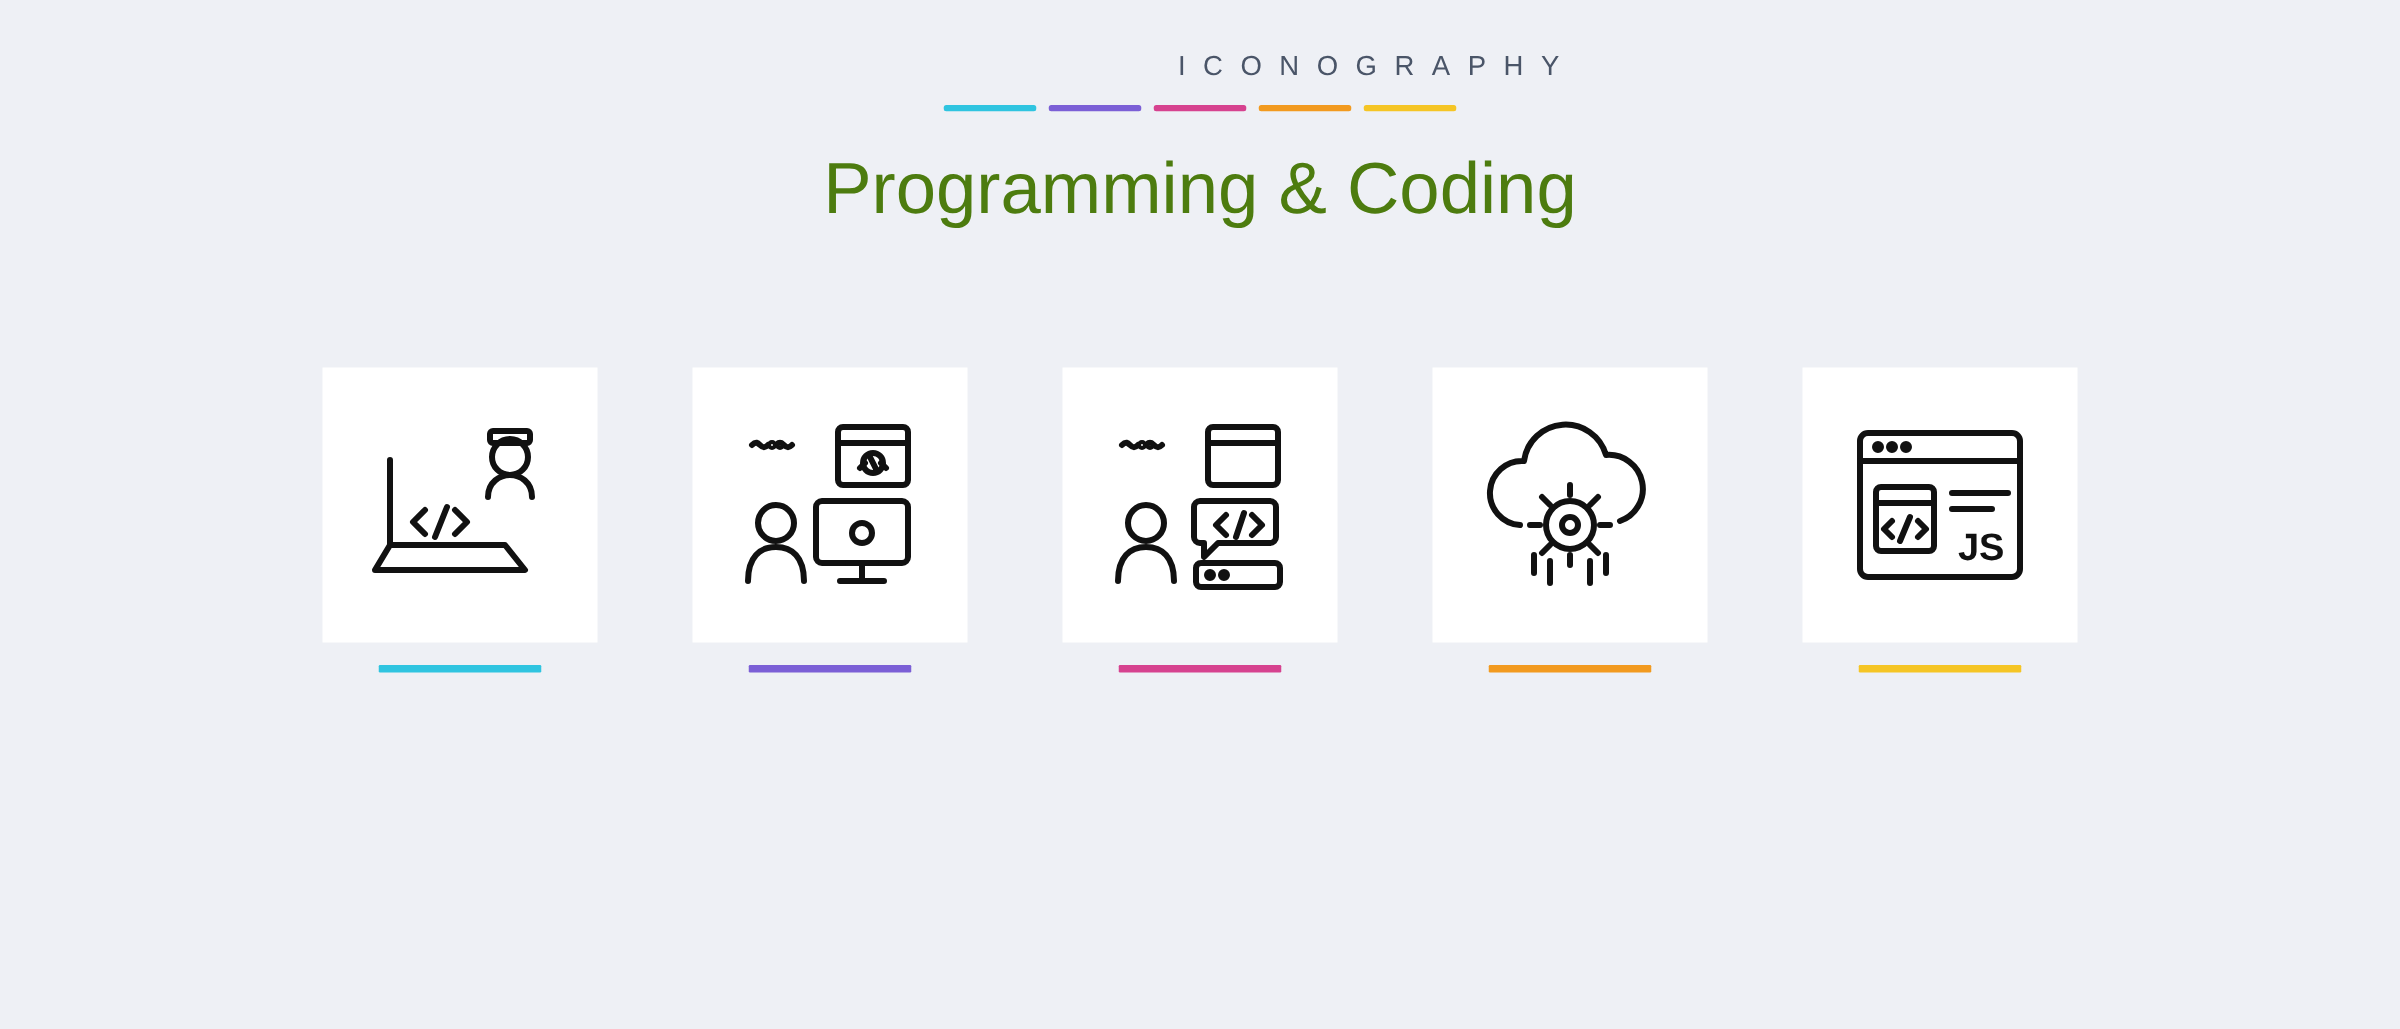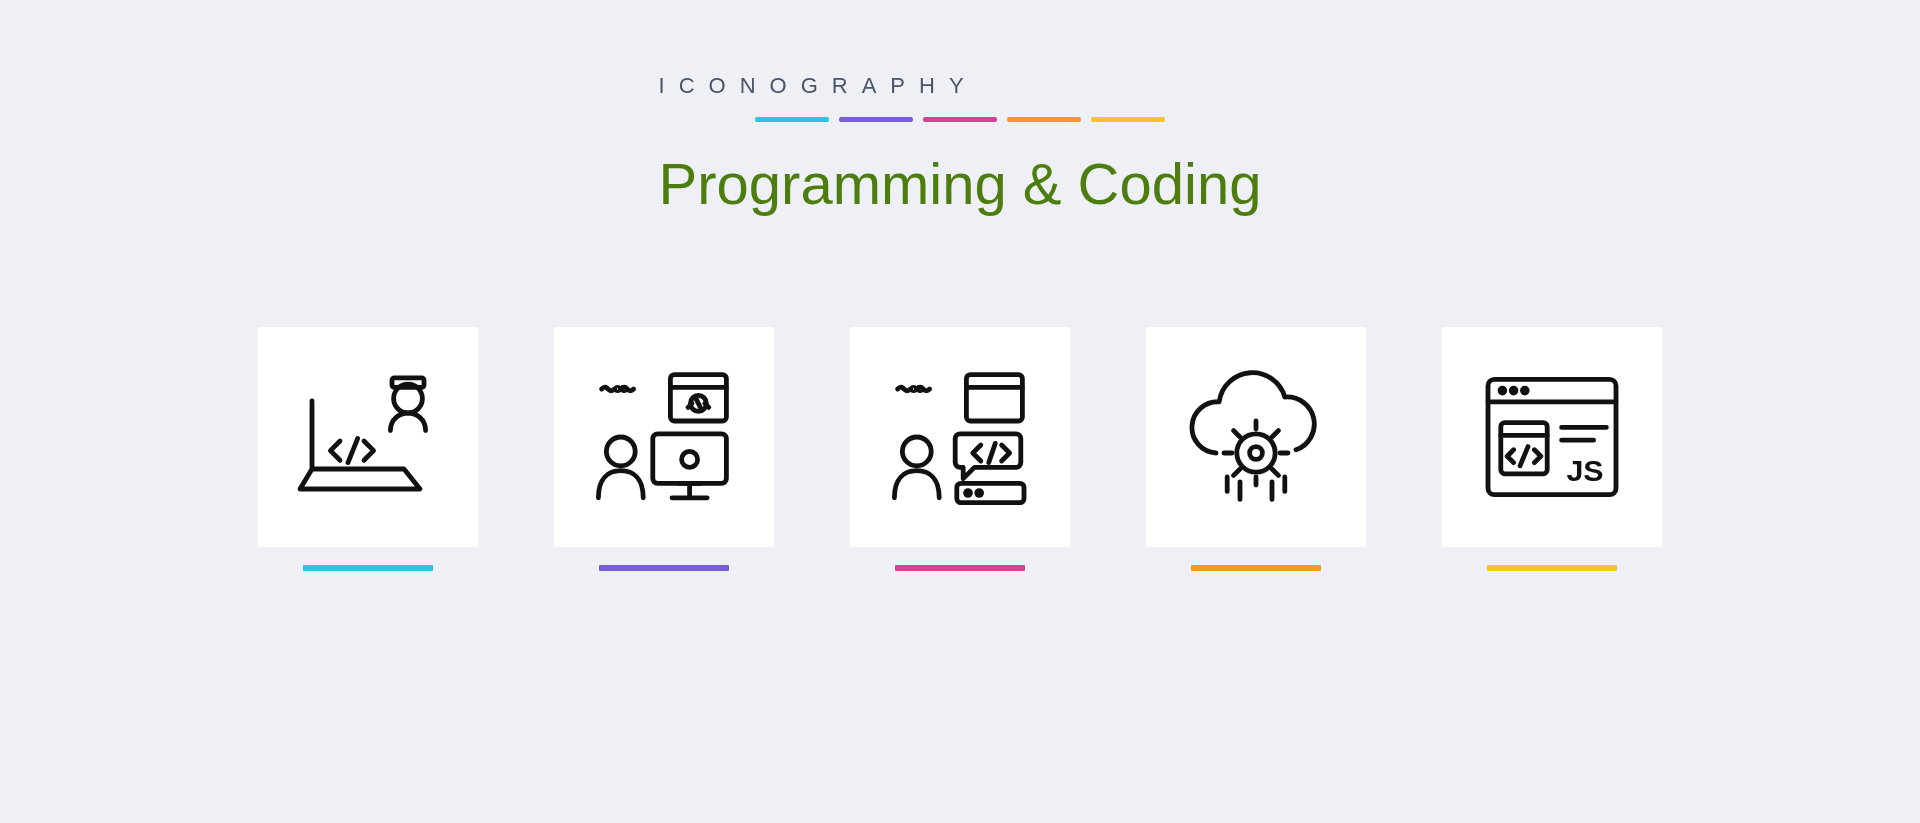--- a/index.html
+++ b/index.html
@@ -1,17 +1,17 @@
 <!DOCTYPE html>
 <html><head>
 <meta charset="utf-8">
 <style>
 html,body{margin:0;padding:0;width:1920px;height:823px;background:#eef0f5;font-family:'Segoe UI',Arial,sans-serif;overflow:hidden}
 .container{width:100%;height:100%;display:flex;flex-direction:column;align-items:center}
-.header{margin-top:73px;text-align:left}
+.header{margin-top:40px;text-align:right}
 .overline{font-size:22px;letter-spacing:14px;color:#4a5568;font-weight:400;margin-bottom:18px}
 .underline-group{display:flex;gap:10px;justify-content:center;margin-bottom:28px}
 .underline-seg{height:5px;width:74px;border-radius:2px}
 .title{font-size:58px;color:#4d7c0f;font-weight:500;margin:0}
 .icon-row{display:flex;gap:76px;margin-top:110px}
 .card{width:220px;display:flex;flex-direction:column;align-items:center}
 .card-inner{width:220px;height:220px;background:#fff;display:flex;align-items:center;justify-content:center}
 .card-underline{height:6px;width:130px;margin-top:18px;border-radius:1px}
 .ic{stroke:#111;stroke-width:6;fill:none;stroke-linecap:round;stroke-linejoin:round}
 .c1{background:#2fc4e0}.c2{background:#7b5fd6}.c3{background:#d6428f}.c4{background:#f29a1f}.c5{background:#f5c525}

